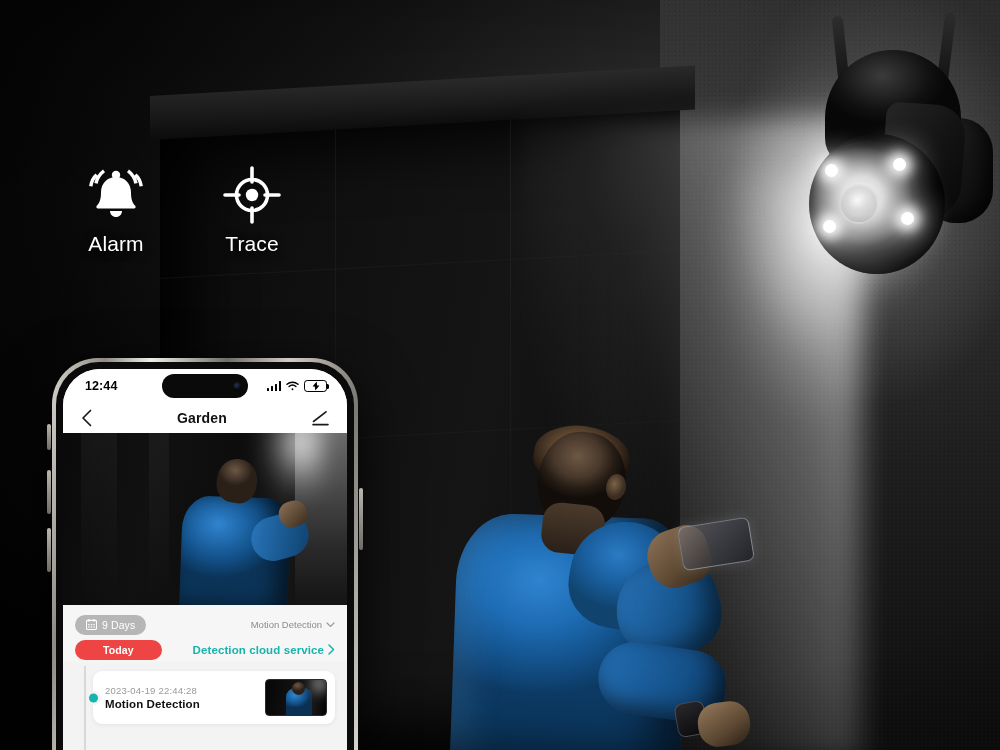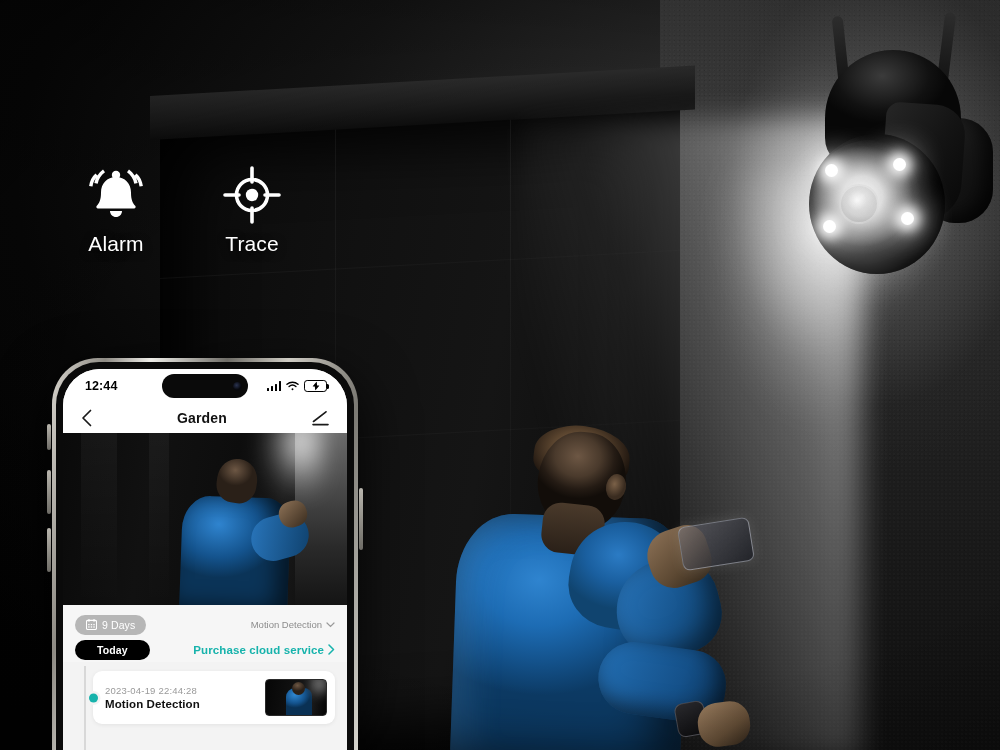--- a/index.html
+++ b/index.html
@@ -401,21 +401,21 @@
   
   .ctrl-rows { background: #f6f6f6; padding: 7px 12px 0 12px; }
   .ctrl-row { display: flex; align-items: center; justify-content: space-between; height: 25px; }
   .pill {
     display: inline-flex; align-items: center; gap: 5px;
     height: 20px; padding: 0 11px;
     border-radius: 11px;
     font-size: 10.5px; color: #fff; letter-spacing: .1px;
   }
   .pill-gray { background: #b6b6b6; }
-  .pill-teal { background: #000000; font-weight: 600; padding: 0 22px; }
+  .pill-teal { background: #ef4444; font-weight: 600; padding: 0 28px; }
   .dropdown { display: inline-flex; align-items: center; gap: 4px; font-size: 9.5px; color: #8c8c8c; }
   .cloudlink {
     display: inline-flex; align-items: center; gap: 4px;
     font-size: 11.5px; color: #17b3ac; font-weight: 600; letter-spacing: .1px;
   }
 
   
   .events { position: relative; background: #f3f3f3; padding: 9px 12px 0 12px; height: 100%; }
   .timeline {
     position: absolute; left: 21px; top: 4px; bottom: 0; width: 1.5px;
@@ -650,21 +650,21 @@
                     <path d="M1 1l3.5 3.5L8 1"></path>
                   </svg>
               </span>
             </span>
           </div>
 
           <div class="ctrl-row">
             <span class="pill pill-teal">Today</span>
 
             <span class="cloudlink">
-              <span>Purchase cloud service</span>
+              <span>Detection cloud service</span>
               <span>
                 <svg width="7" height="11" viewBox="0 0 7 11" fill="none" stroke="#17b3ac" stroke-width="1.5" stroke-linecap="round" stroke-linejoin="round">
                     <path d="M1 1l4.5 4.5L1 10"></path>
                   </svg>
               </span>
             </span>
           </div>
         </div>
 
         <div class="events">

